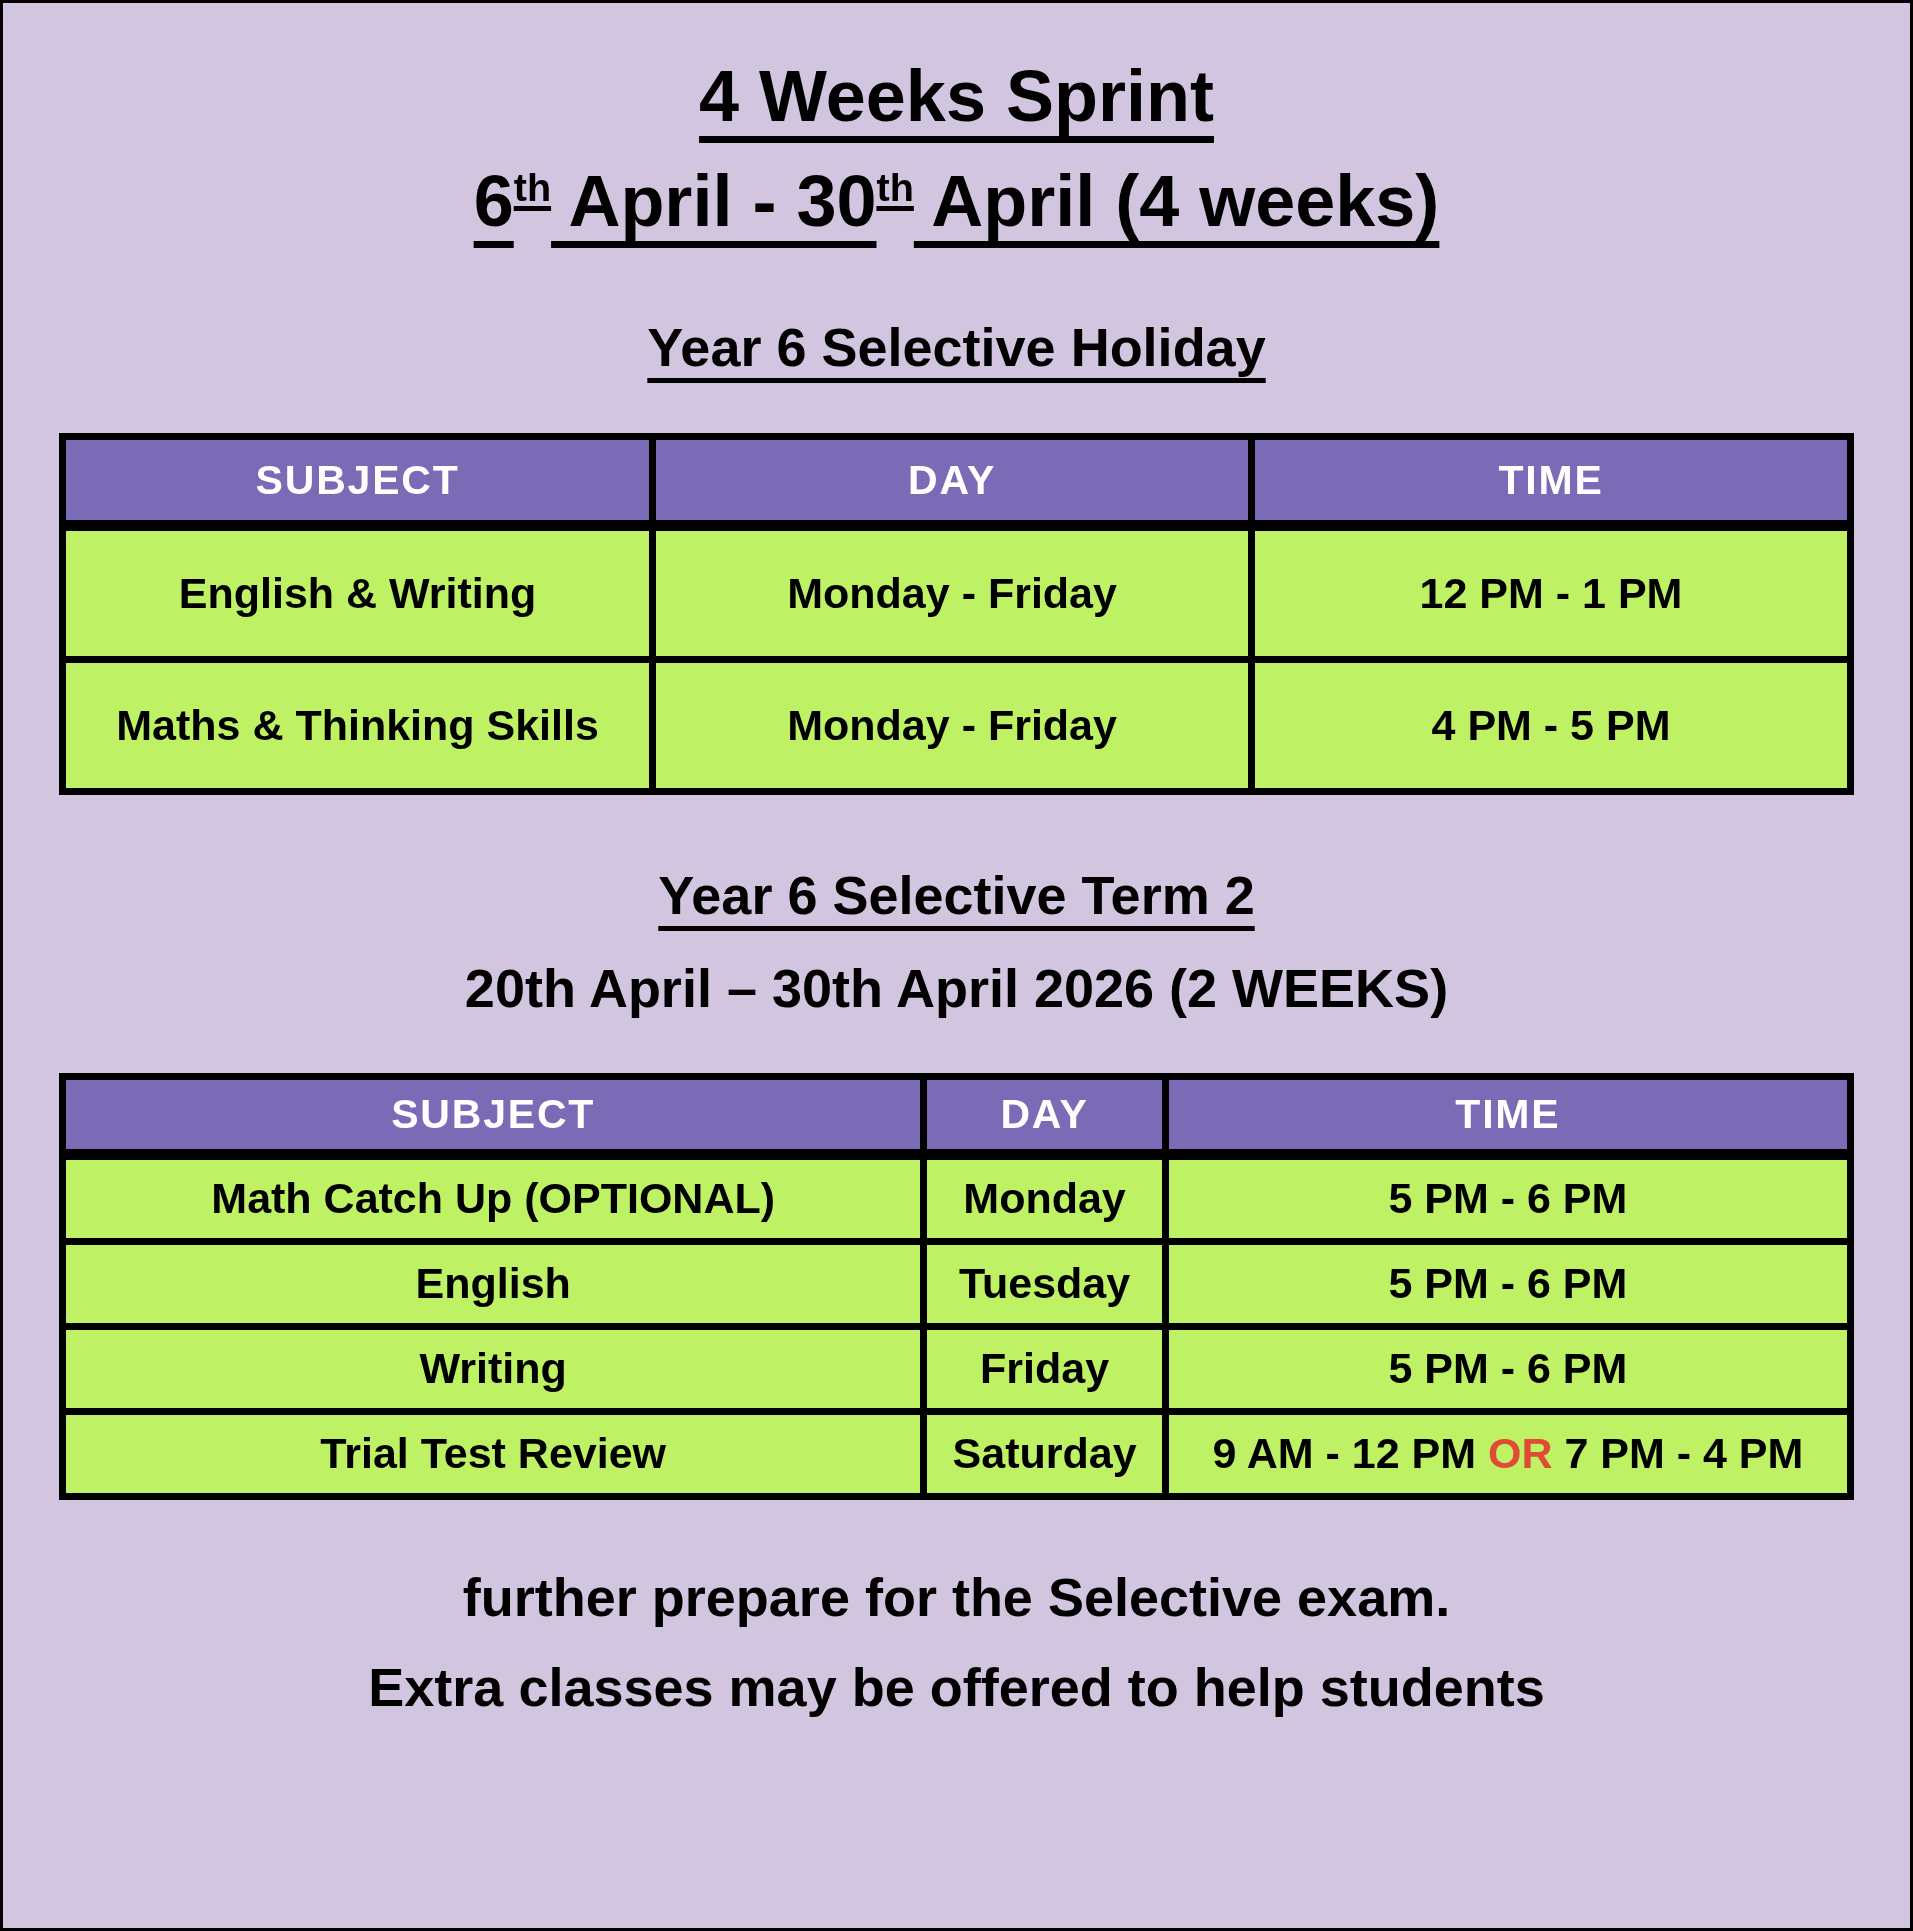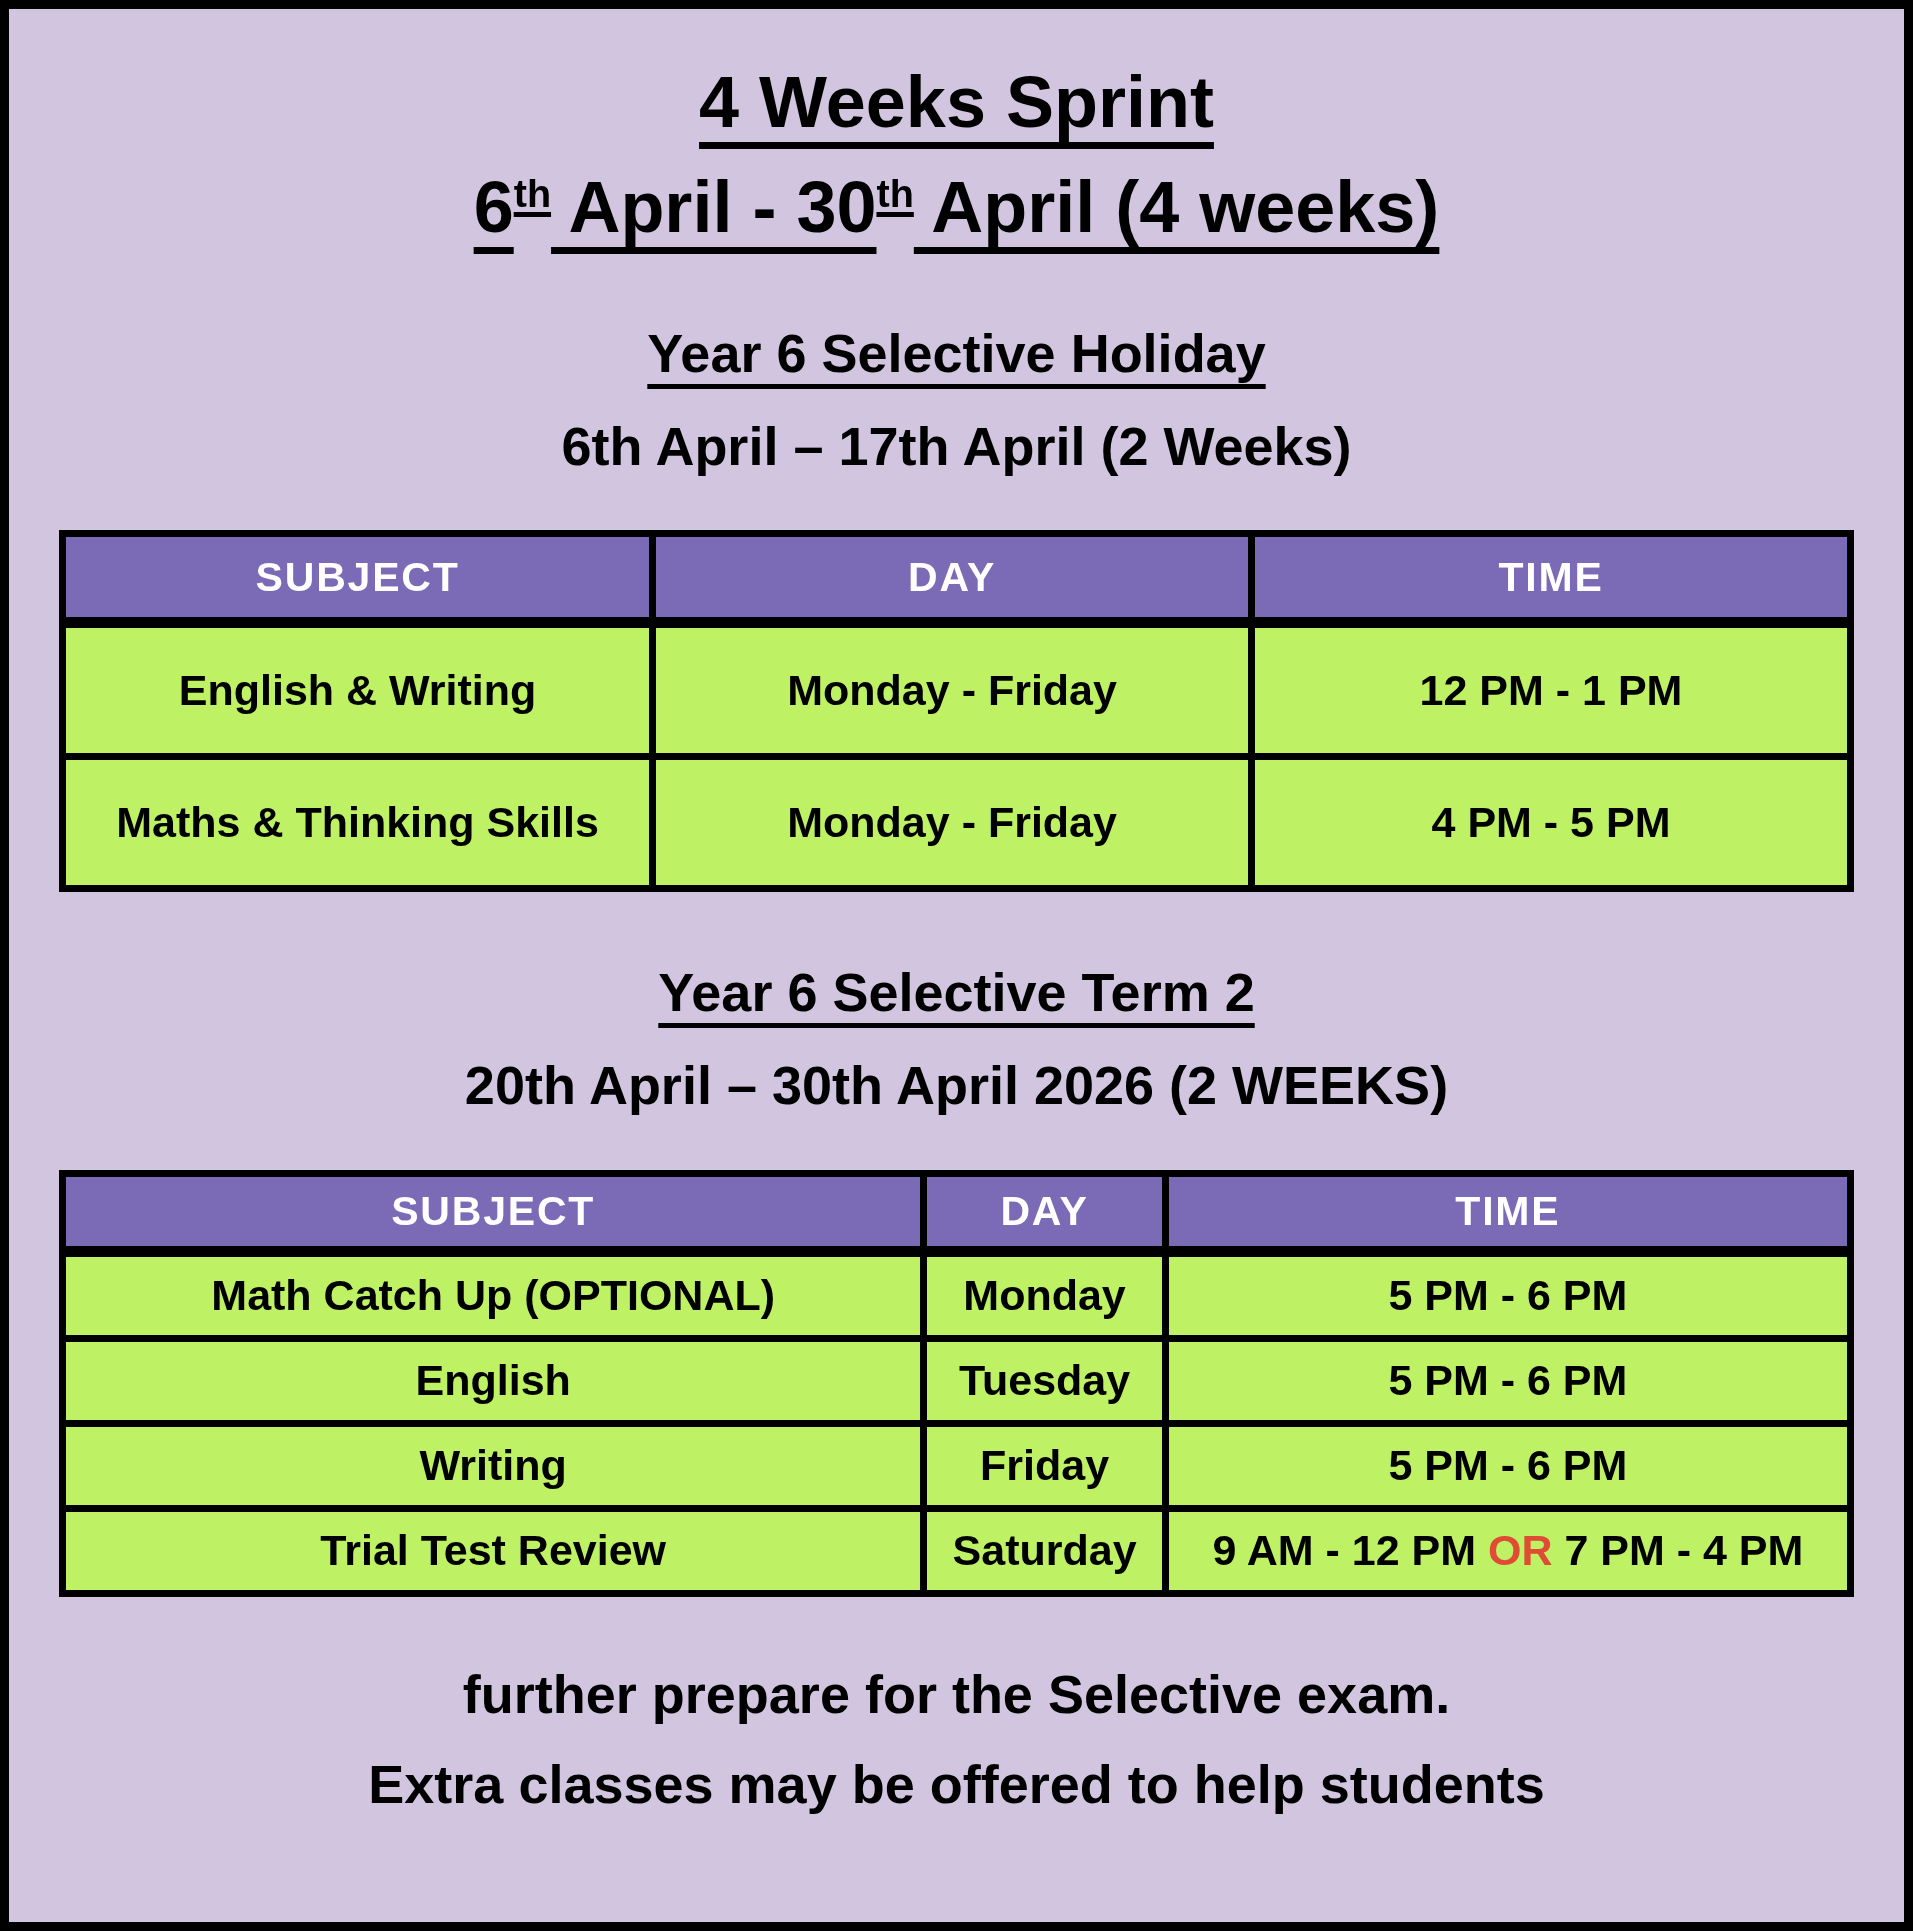--- a/index.html
+++ b/index.html
@@ -12,21 +12,21 @@
     background: #000000;
     font-family: "Liberation Sans", sans-serif;
     font-weight: bold;
     color: #000000;
   }
   .frame {
     box-sizing: border-box;
     width: 1913px;
     height: 1931px;
     background: #000000;
-    padding: 9px;
+    padding: 3px;
   }
   .page {
     box-sizing: border-box;
     width: 100%;
     height: 100%;
     background: #d2c5df;
     text-align: center;
     overflow: hidden;
   }
   .title {
@@ -114,21 +114,20 @@
       <span class="ul">4 Weeks Sprint</span>
     </div>
 
     <div class="title-line2">
       <span class="ul pre">6</span><sup class="sup">th</sup><span class="ul pre"> April - 30</span><sup class="sup">th</sup><span class="ul pre"> April (4 weeks)</span>
     </div>
 
     <div class="section-heading">
       <span class="ul-thin">Year 6 Selective Holiday</span>
     </div>
-    <div class="section-dates">6th April – 17th April (2 Weeks)</div>
 
     <table class="t1">
       <thead>
         <tr>
           <th class="col-subject">SUBJECT</th>
           <th class="col-day">DAY</th>
           <th class="col-time">TIME</th>
         </tr>
       </thead>
       <tbody>

